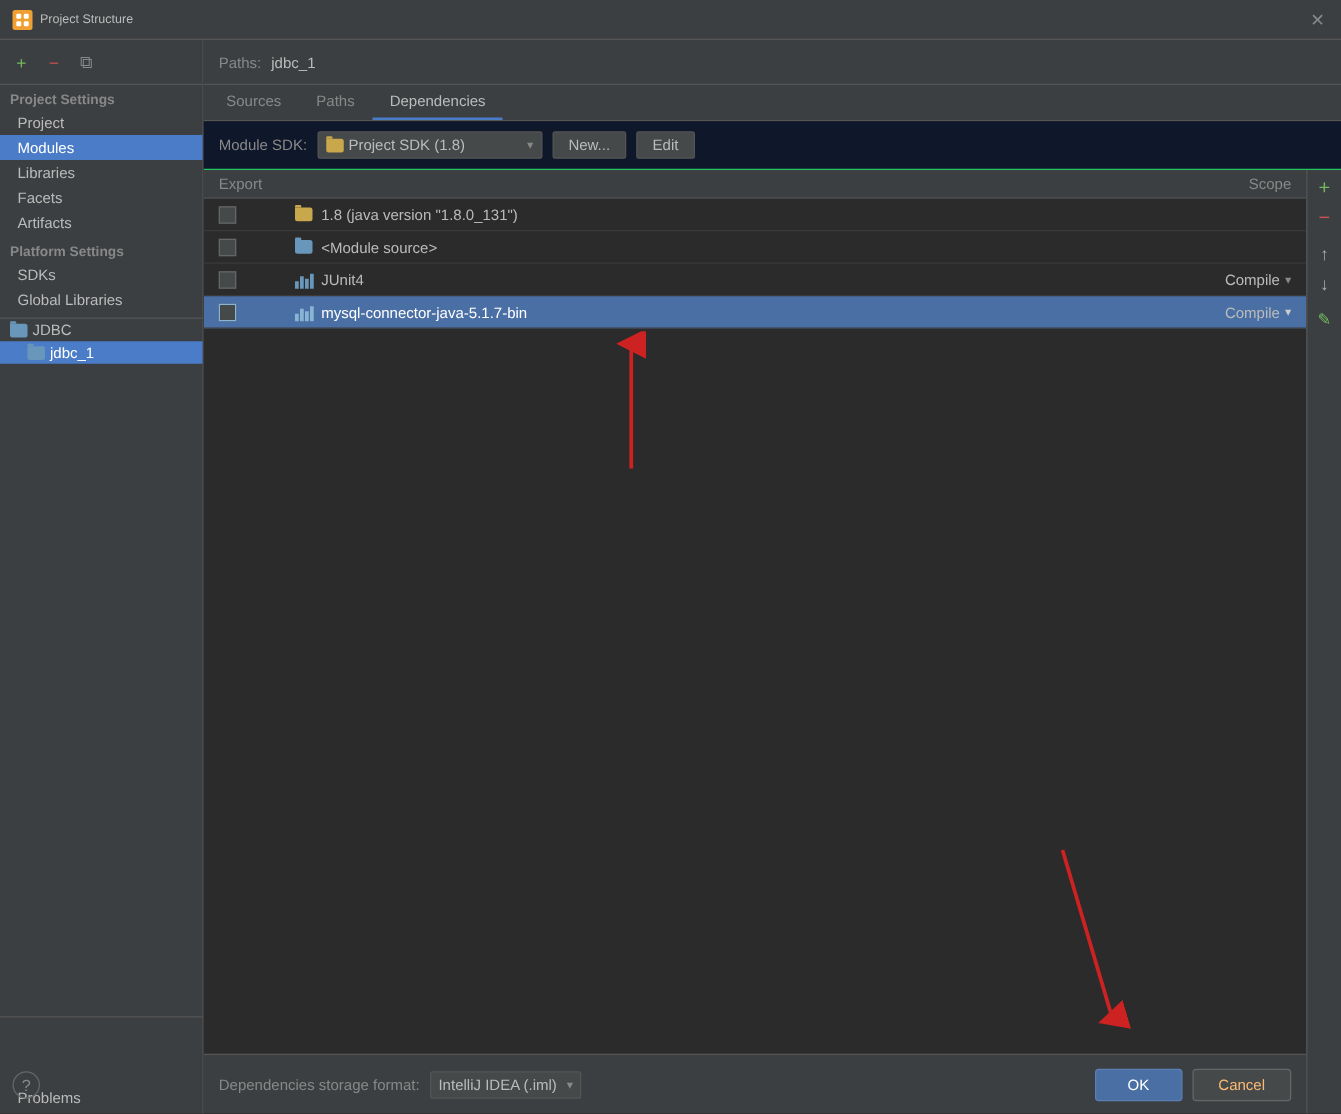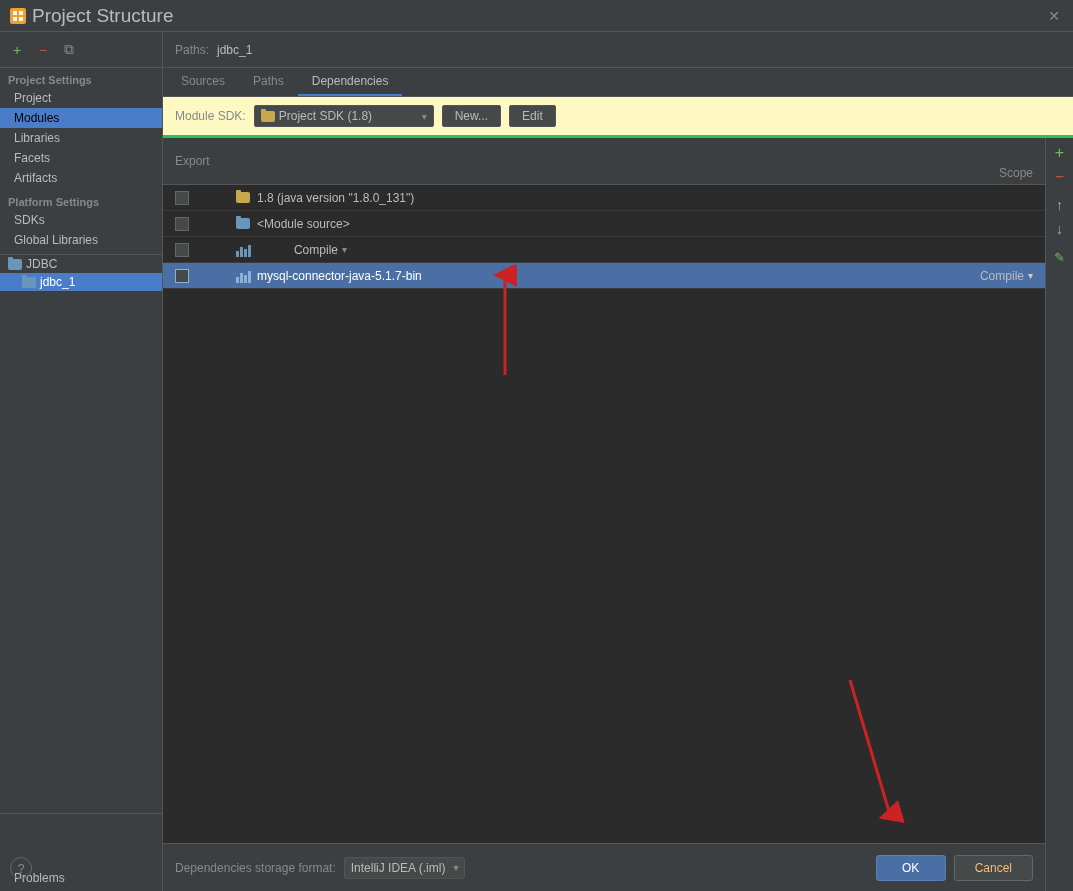--- a/index.html
+++ b/index.html
@@ -32,21 +32,21 @@
       border-radius: 2px;
       display: flex;
       align-items: center;
       justify-content: center;
       font-size: 10px;
       font-weight: bold;
       color: #fff;
     }
     .title-bar-text {
       color: #bbbbbb;
-      font-size: 19px;
+      font-size: 10px;
     }
     .close-btn {
       position: absolute;
       right: 10px;
       top: 50%;
       transform: translateY(-50%);
       width: 18px;
       height: 18px;
       cursor: pointer;
       display: flex;
@@ -106,21 +106,21 @@
       padding: 3px 8px 3px 14px;
       cursor: pointer;
       display: flex;
       align-items: center;
       gap: 5px;
       color: #bbbbbb;
       font-size: 12px;
     }
     .sidebar-item.active {
       background: #4a7cc7;
-      color: #000000;
+      color: #ffffff;
     }
 
     .platform-label {
       padding: 8px 8px 2px 8px;
       font-size: 11px;
       color: #888;
       font-weight: bold;
     }
 
     
@@ -181,22 +181,22 @@
       color: #bbbbbb;
       border-bottom: 2px solid #4a7cc7;
     }
 
     
     .module-sdk-row {
       display: flex;
       align-items: center;
       padding: 8px 12px;
       gap: 8px;
-      background: #fef9c3;
-      border-bottom: 3px solid #22c55e;
+      background: #0f172a;
+      border-bottom: 1px solid #22c55e;
     }
     .sdk-label { color: #888; font-size: 12px; }
     .sdk-select {
       display: flex;
       align-items: center;
       background: #45494a;
       border: 1px solid #555;
       border-radius: 2px;
       padding: 3px 6px;
       gap: 4px;
@@ -227,21 +227,21 @@
       display: flex;
       align-items: center;
       padding: 4px 12px;
       background: #3c3f41;
       border-bottom: 1px solid #555;
       font-size: 12px;
       color: #888;
     }
     .deps-col-export { width: 60px; }
     .deps-col-name { flex: 1; }
-    .deps-col-scope { width: 100px; text-align: right; margin-top: 24px; }
+    .deps-col-scope { width: 100px; text-align: right; }
 
     .deps-list {
       flex: 1;
       overflow-y: auto;
       background: #2b2b2b;
     }
 
     .dep-row {
       display: flex;
       align-items: center;
@@ -554,20 +554,21 @@
           <div class="dep-row">
             <div class="dep-checkbox"></div>
             <div class="dep-icon">
               <div class="lib-icon">
                 <div class="lib-icon-bar" style="height:6px;"></div>
                 <div class="lib-icon-bar" style="height:10px;"></div>
                 <div class="lib-icon-bar" style="height:8px;"></div>
                 <div class="lib-icon-bar" style="height:12px;"></div>
               </div>
             </div>
+            <span class="dep-name">JUnit4</span>
             <div class="dep-scope">
               <span>Compile</span>
               <span style="font-size:10px;color:#888;">▾</span>
             </div>
           </div>
 
           <div class="dep-row selected">
             <div class="dep-checkbox" style="border-color:#8ab4d4;"></div>
             <div class="dep-icon">
               <div class="lib-icon">

